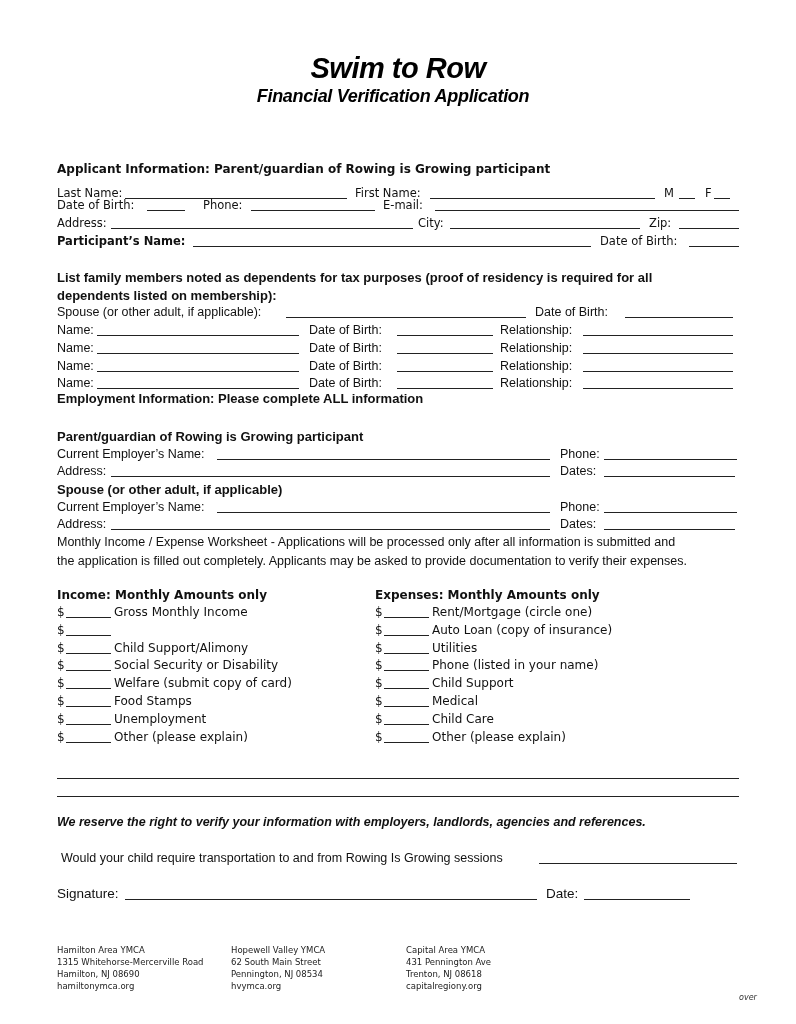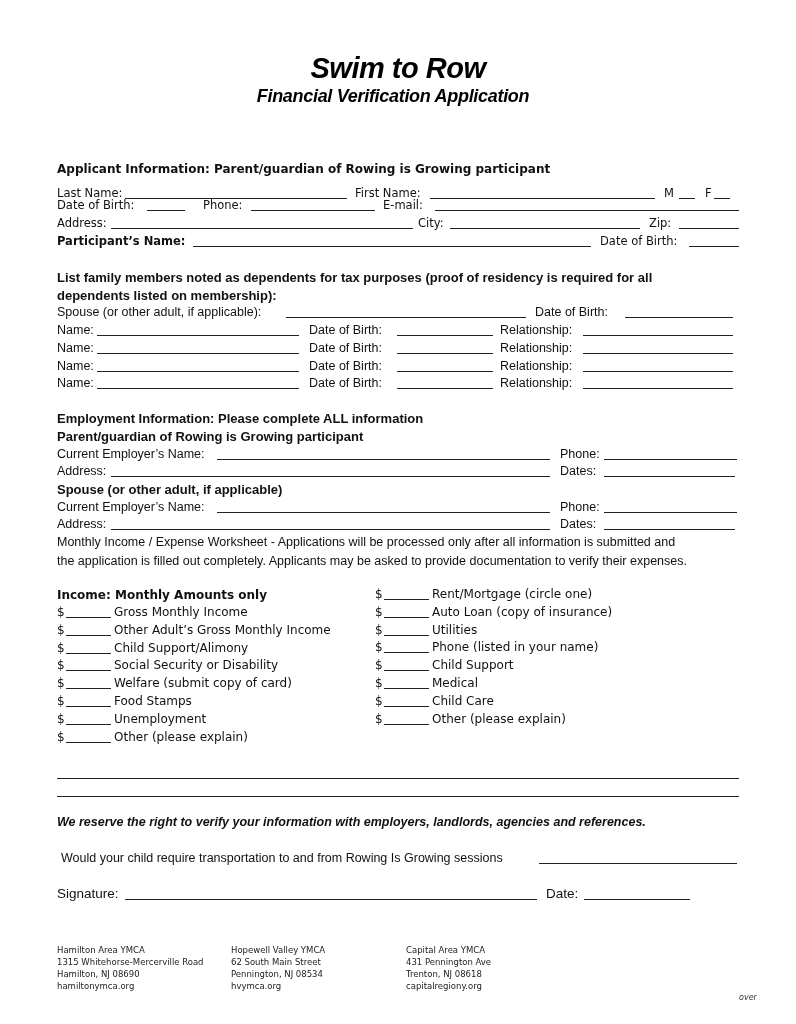--- a/index.html
+++ b/index.html
@@ -141,21 +141,21 @@
 </div>
 <div class="row cond" style="top:375px;">
   <span class="lbl" style="left:0;">Name:</span>
   <span class="line" style="left:40px;width:202px;"></span>
   <span class="lbl" style="left:252px;">Date of Birth:</span>
   <span class="line" style="left:340px;width:96px;"></span>
   <span class="lbl" style="left:443px;">Relationship:</span>
   <span class="line" style="left:526px;width:150px;"></span>
 </div>
 
-<div class="row heading2" style="top:410px;text-align:center;">
+<div class="row heading2" style="top:390px;text-align:center;">
   <span class="lbl" style="left:0;">Employment Information: Please complete ALL information</span>
 </div>
 <div class="row heading2" style="top:428px;">
   <span class="lbl" style="left:0;">Parent/guardian of Rowing is Growing participant</span>
 </div>
 
 <div class="row cond" style="top:446px;">
   <span class="lbl" style="left:0;">Current Employer’s Name:</span>
   <span class="line" style="left:160px;width:333px;"></span>
   <span class="lbl" style="left:503px;">Phone:</span>
@@ -193,21 +193,20 @@
 <div class="col" style="left:57px;">
   <div class="h">Income: Monthly Amounts only</div>
   <div class="item">
       <span class="dollar">$</span>
       <span class="amt"></span>
       <span class="txt">Gross Monthly Income</span>
     </div>
   <div class="item">
       <span class="dollar">$</span>
       <span class="amt"></span>
-      <span class="txt">Other Adult’s Gross Monthly Income</span>
     </div>
   <div class="item">
       <span class="dollar">$</span>
       <span class="amt"></span>
       <span class="txt">Child Support/Alimony</span>
     </div>
   <div class="item">
       <span class="dollar">$</span>
       <span class="amt"></span>
       <span class="txt">Social Security or Disability</span>
@@ -228,20 +227,21 @@
       <span class="txt">Unemployment</span>
     </div>
   <div class="item">
       <span class="dollar">$</span>
       <span class="amt"></span>
       <span class="txt">Other (please explain)</span>
     </div>
 </div>
 
 <div class="col" style="left:375px;">
+  <div class="h">Expenses: Monthly Amounts only</div>
   <div class="item">
       <span class="dollar">$</span>
       <span class="amt"></span>
       <span class="txt">Rent/Mortgage (circle one)</span>
     </div>
   <div class="item">
       <span class="dollar">$</span>
       <span class="amt"></span>
       <span class="txt">Auto Loan (copy of insurance)</span>
     </div>

